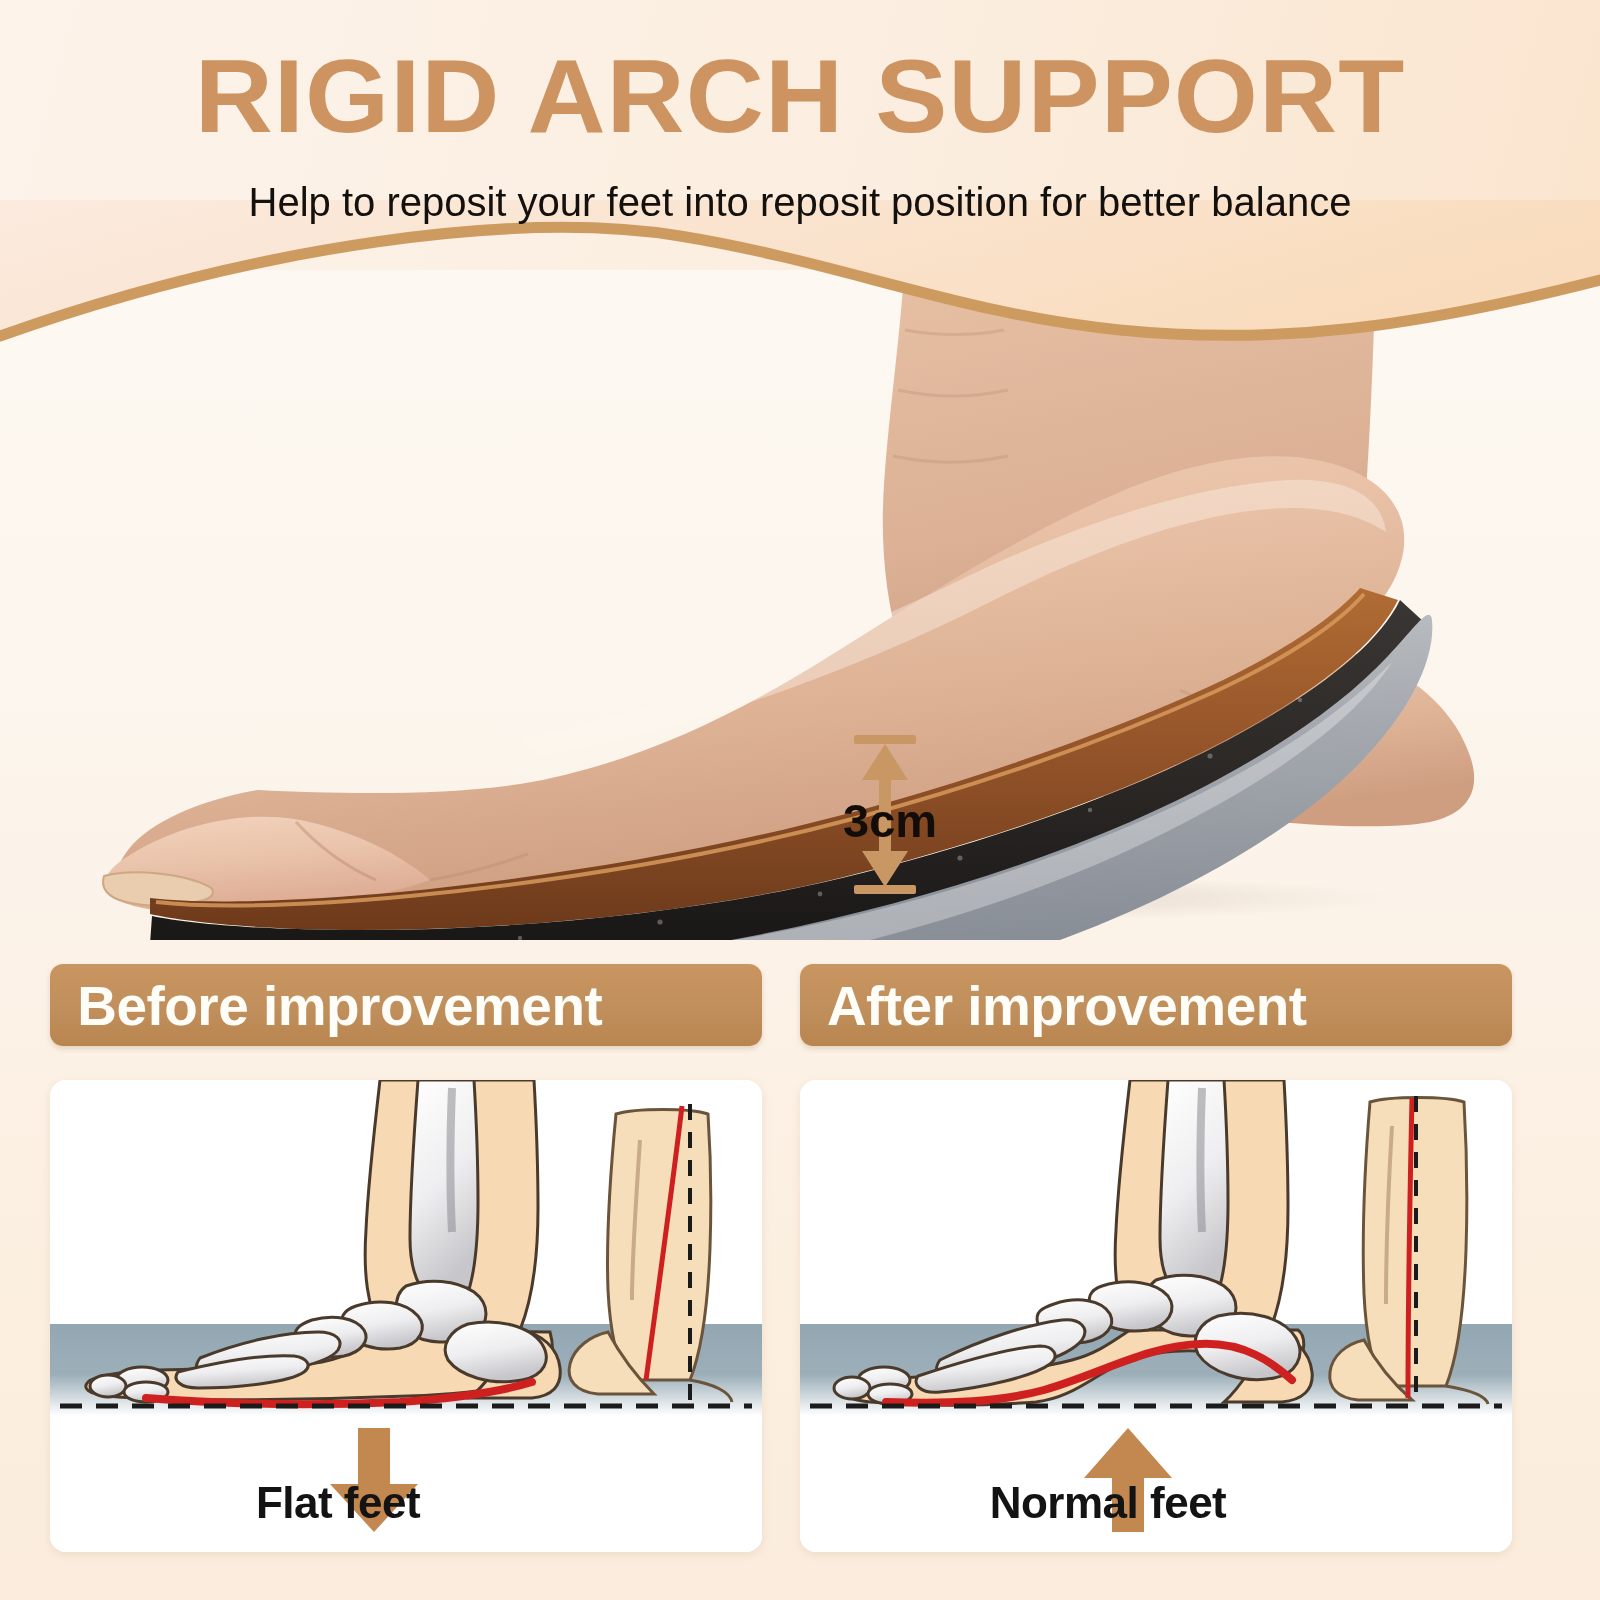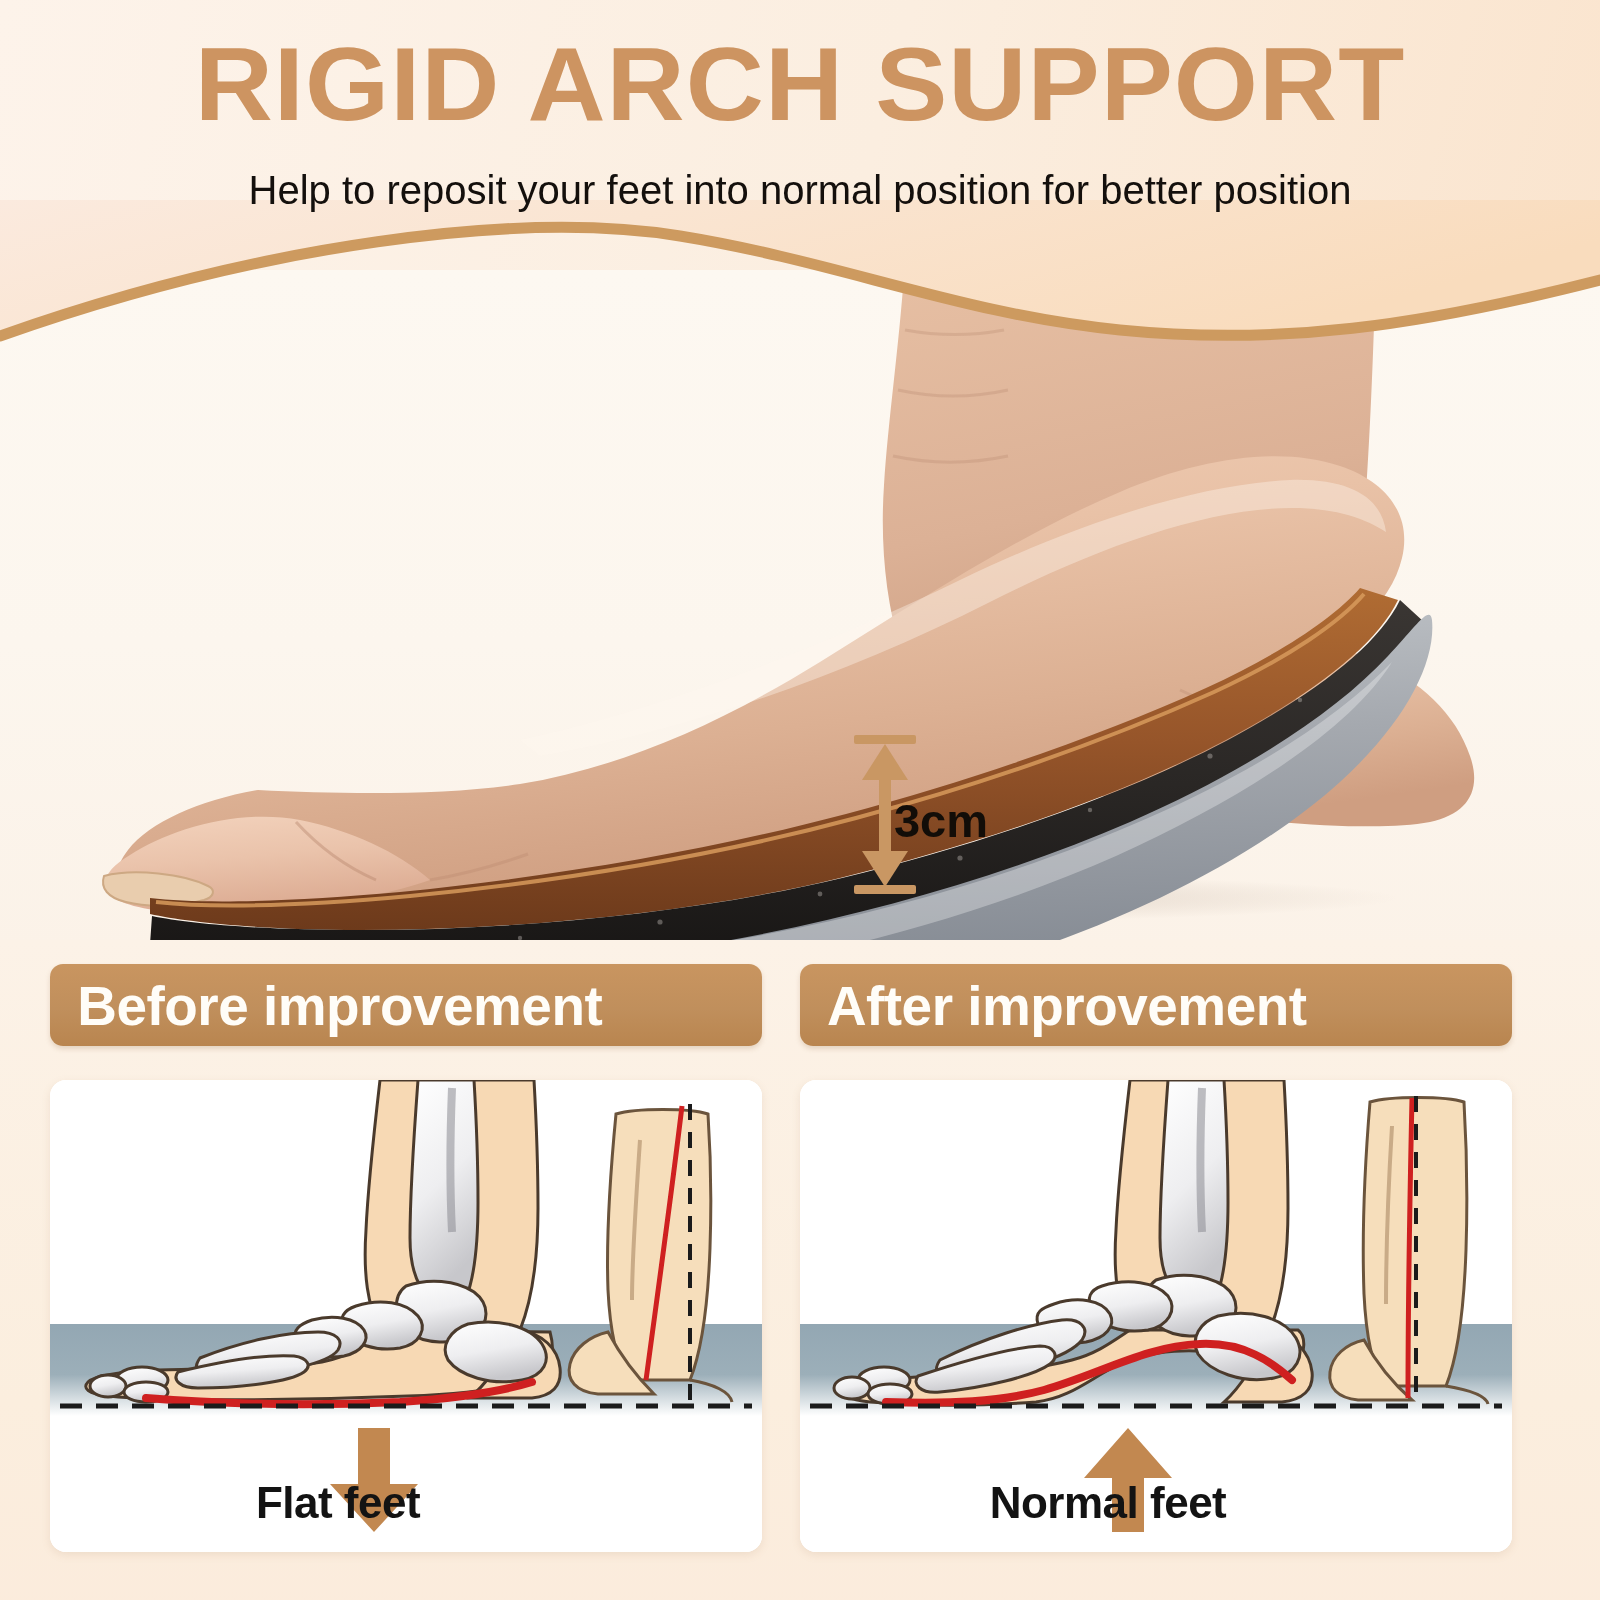--- a/index.html
+++ b/index.html
@@ -13,21 +13,21 @@
 
   
   #page {
     position:absolute; inset:0;
     width:1600px; height:1600px;
     background:linear-gradient(105deg,#fdf3ea 0%,#fbeee0 45%,#fae0c6 100%);
   }
 
   
   .header {
-    position:absolute; left:0; top:0; width:1600px; height:300px;
+    position:absolute; left:0; top:12px; width:1600px; height:300px;
     z-index:6;
   }
   .header-title {
     position:absolute; left:0; top:30px; width:1600px;
     text-align:center;
     font-size:104px;
     font-weight:bold;
     letter-spacing:1px;
     color:#cd9461;
     line-height:1.05;
@@ -66,21 +66,21 @@
   .measure {
     position:absolute; left:838px; top:735px; width:110px; height:160px;
     z-index:8;
   }
   .measure svg { display:block; }
   .measure-label {
     position:absolute; left:0; top:58px; width:150px;
     font-size:47px; font-weight:bold; color:#120d08;
     font-family:"Liberation Sans", sans-serif;
     white-space:nowrap;
-    text-align:right;
+    text-align:left;
     padding-left:5px;
   }
 
   
   .bottom {
     position:absolute; left:0; top:940px; width:1600px; height:836px;
     background:linear-gradient(180deg,#fcf2e7 0%,#fbeede 55%,#fbeadb 100%);
     z-index:5;
   }
 
@@ -311,21 +311,21 @@
                C520,10 260,44 0,136 Z" fill="url(#waveFill)"></path>
 
       <path d="M0,136 C260,44 520,10 680,36
                C840,62 960,114 1120,130
                C1280,146 1420,126 1600,80" fill="none" stroke="#cd9a5f" stroke-width="11" stroke-linecap="round"></path>
     </svg>
   </div>
 
   <div class="header">
     <div class="header-title">RIGID ARCH SUPPORT</div>
-    <div class="header-subtitle">Help to reposit your feet into normal position for better position</div>
+    <div class="header-subtitle">Help to reposit your feet into reposit position for better balance</div>
   </div>
 
   <div class="measure">
     <svg width="150" height="160" viewBox="0 0 150 160">
       <g fill="#c99763" stroke="#c99763">
 
         <rect x="16" y="0" width="62" height="9" rx="2" stroke="none"></rect>
 
         <polygon points="47,9 70,45 24,45" stroke="none"></polygon>
 

